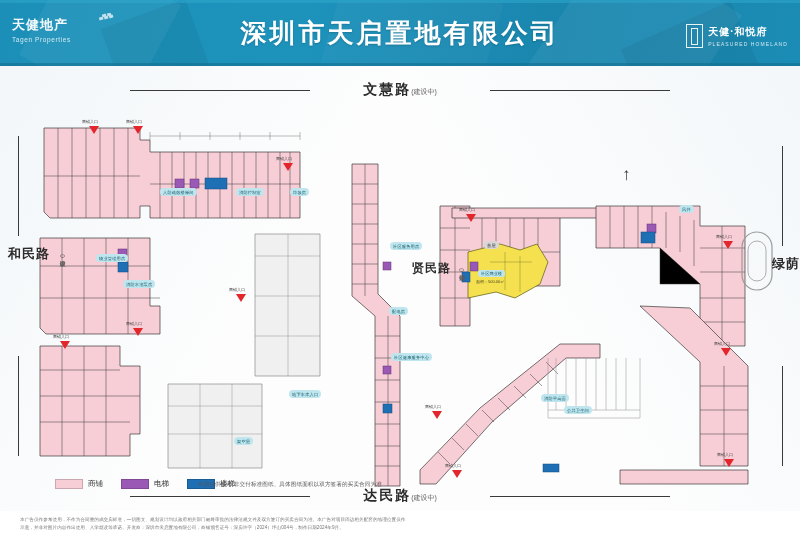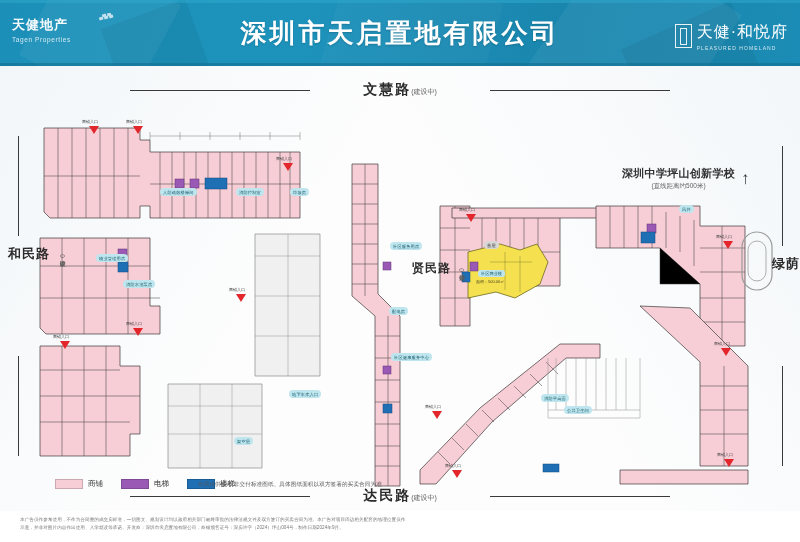--- a/index.html
+++ b/index.html
@@ -28,21 +28,21 @@
     color:#ffffff;font-size:26px;font-weight:bold;letter-spacing:3px;
     text-shadow:0 1px 2px rgba(0,0,0,.18);
   }
   #logo-left{position:absolute;left:12px;top:16px;width:110px;height:40px;color:#fff;}
   #logo-left .cn{font-size:13px;font-weight:bold;letter-spacing:1px;opacity:.95;}
   #logo-left .en{font-size:6.5px;letter-spacing:.6px;opacity:.8;margin-top:2px;}
   #logo-left .mark{position:absolute;right:6px;top:-3px;opacity:.85;}
   #logo-right{position:absolute;right:12px;top:18px;height:36px;color:#fff;display:flex;align-items:center;gap:5px;}
   #logo-right .box{width:15px;height:22px;border:1.4px solid #fff;opacity:.9;position:relative;}
   #logo-right .box:after{content:"";position:absolute;left:4px;top:3px;width:5px;height:15px;border:1px solid #fff;}
-  #logo-right .txt .cn{font-size:16px;font-weight:normal;letter-spacing:1px;}
+  #logo-right .txt .cn{font-size:10px;font-weight:bold;letter-spacing:1px;}
   #logo-right .txt .en{font-size:5px;letter-spacing:1.1px;opacity:.8;margin-top:2px;}
 
   
   #map{position:absolute;left:0;top:66px;width:800px;height:445px;background:#fdfdfd;overflow:hidden;}
   #map .bgwash{position:absolute;inset:0;background:
      linear-gradient(122deg,rgba(238,244,248,.75) 0%,rgba(255,255,255,0) 38%),
      linear-gradient(-122deg,rgba(238,244,248,.7) 0%,rgba(255,255,255,0) 40%);}
   #svgmap{position:absolute;left:0;top:0;}
 
   
@@ -307,24 +307,20 @@
   <div class="roadlbl" id="road-right">
     <span>绿荫南路</span>
   </div>
 
   <div class="roadlbl" id="road-mid">
     <span>贤民路</span>
     <span class="sub">(建设中)</span>
   </div>
 
   <div class="poi" id="poi-school">
-    <div class="tx">
-      <div class="main">深圳中学坪山创新学校</div>
-      <div class="dist">(直线距离约500米)</div>
-    </div>
     <div class="arw">↑</div>
   </div>
 
   <div class="pill yellowlbl" style="left:484px;top:175px;">首层</div>
   <div style="position:absolute;left:478px;top:204px;background:#bfe6ee;border-radius:3px;padding:1px 3px;">
     <div style="font-size:4.2px;color:#155b6b;white-space:nowrap;">社区商业楼</div>
   </div>
   <div style="position:absolute;left:476px;top:213px;font-size:4px;color:#4a4420;white-space:nowrap;">面积：500.00㎡</div>
 
   <div id="pill-layer">

